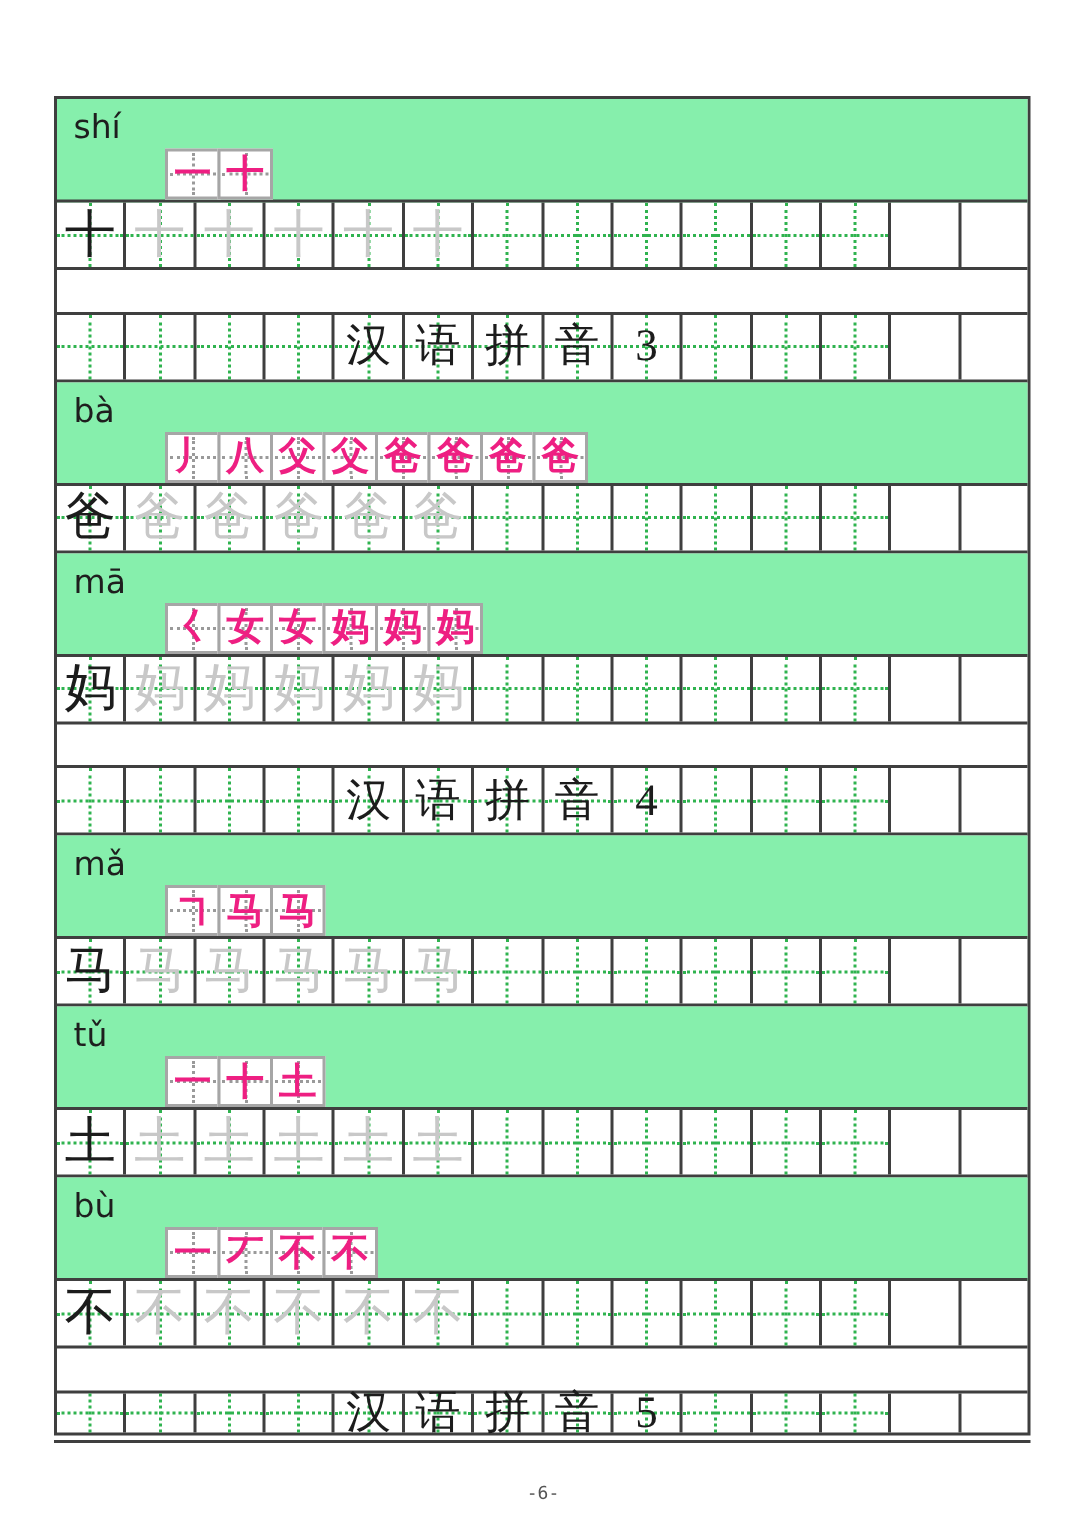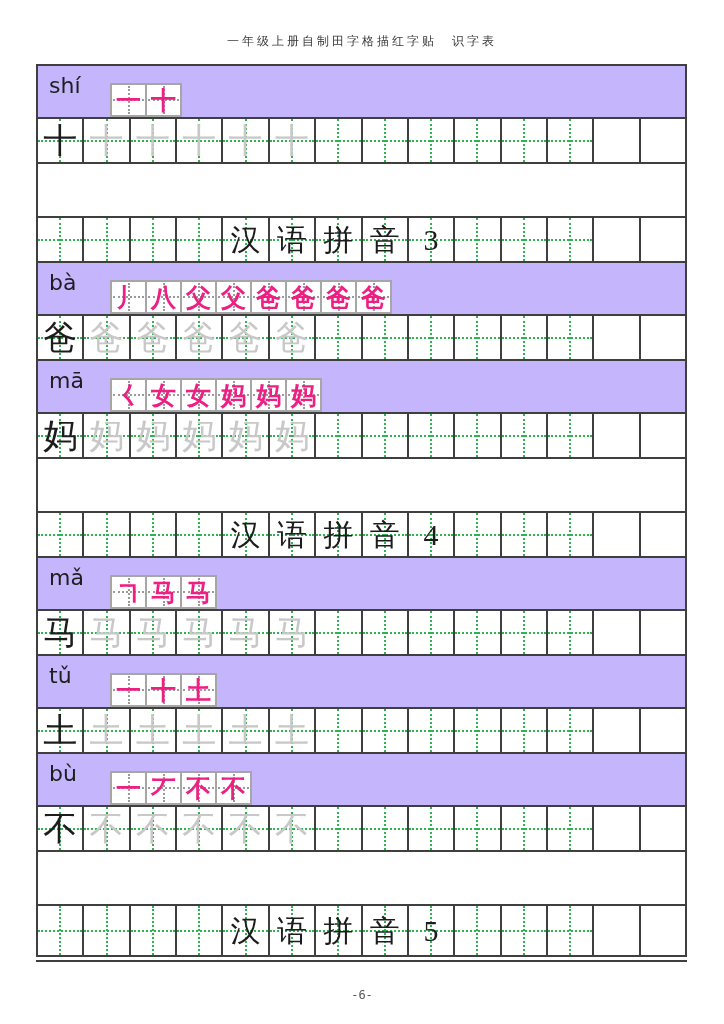--- a/index.html
+++ b/index.html
@@ -39,21 +39,21 @@
   .page-number {
     position: absolute;
     top: 988px; left: 0; width: 100%;
     text-align: center;
     font-family: "DejaVu Sans Mono", monospace;
     font-size: 12px;
     color: #555555;
   }
   .row { flex: 0 0 auto; border-bottom: 2px solid var(--grid_border); position: relative; }
   .row:last-child { border-bottom: none; flex: 1 1 auto; }
-  .pinyin-row { height: 53px; background: #c4b5fd; }
+  .pinyin-row { height: 69px; background: #86efac; }
   .grid-row { height: 45px; display: flex; }
   .spacer-row { height: 50px; flex: 1 1 auto; }
   .pinyin-label {
     position: absolute;
     left: 11px; top: 7px;
     font-family: "DejaVu Sans", sans-serif;
     font-size: 22px;
     color: #1e1e1e;
   }
   .stroke-strip { position: absolute; left: 72px; bottom: 0; display: flex; }
@@ -100,21 +100,20 @@
     line-height: 1;
   }
   .ink { color: var(--ink_black); }
   .trace { color: var(--trace_gray); }
   .section-row .glyph { font-size: 30px; }
 </style>
 </head>
 <body>
 
 <div class="canvas">
-  <div class="doc-title">一年级上册自制田字格描红字贴　识字表</div>
   <div class="sheet">
       <div class="row pinyin-row">
         <span class="pinyin-label">shí</span>
         <div class="stroke-strip">
           <div class="sbox">
             <span class="sglyph">一</span>
           </div>
           <div class="sbox">
             <span class="sglyph">十</span>
           </div>

